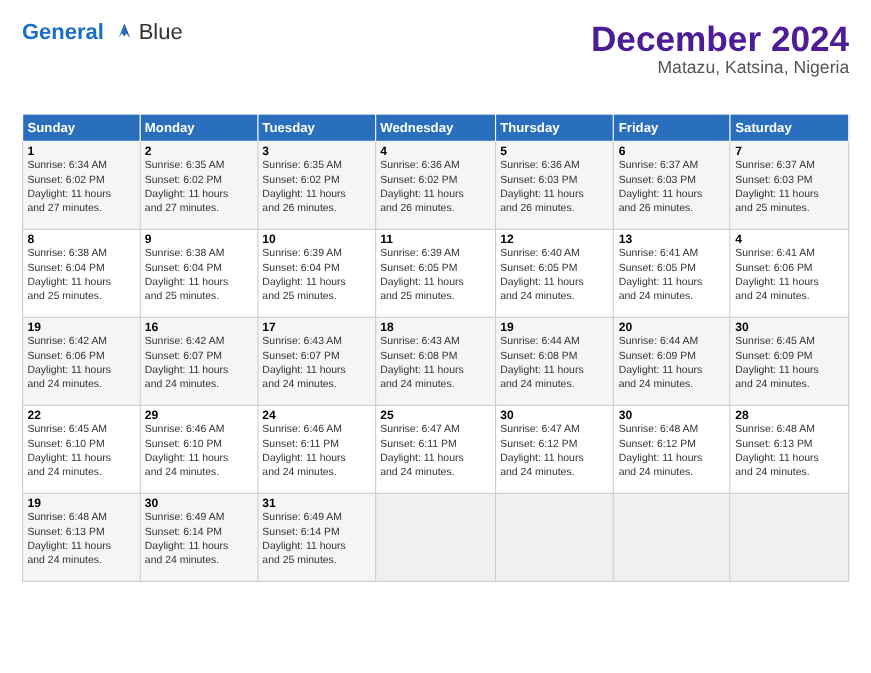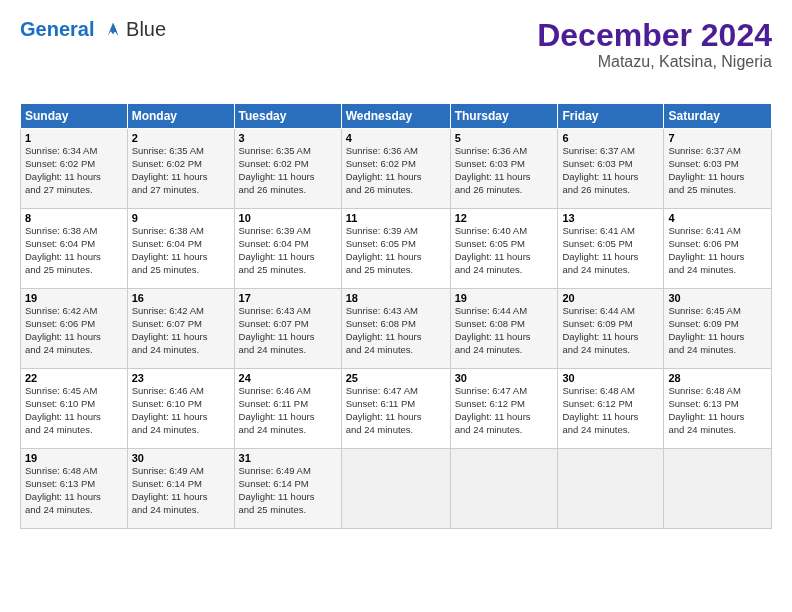--- a/index.html
+++ b/index.html
@@ -217,21 +217,21 @@
             <span class="day-num">30</span>
             <div class="day-info">Sunrise: 6:45 AM<br>Sunset: 6:09 PM<br>Daylight: 11 hours<br>and 24 minutes.</div>
           </td>
         </tr>
         <tr>
           <td>
             <span class="day-num">22</span>
             <div class="day-info">Sunrise: 6:45 AM<br>Sunset: 6:10 PM<br>Daylight: 11 hours<br>and 24 minutes.</div>
           </td>
           <td>
-            <span class="day-num">23</span>
+            <span class="day-num">29</span>
             <div class="day-info">Sunrise: 6:46 AM<br>Sunset: 6:10 PM<br>Daylight: 11 hours<br>and 24 minutes.</div>
           </td>
           <td>
             <span class="day-num">24</span>
             <div class="day-info">Sunrise: 6:46 AM<br>Sunset: 6:11 PM<br>Daylight: 11 hours<br>and 24 minutes.</div>
           </td>
           <td>
             <span class="day-num">25</span>
             <div class="day-info">Sunrise: 6:47 AM<br>Sunset: 6:11 PM<br>Daylight: 11 hours<br>and 24 minutes.</div>
           </td>

